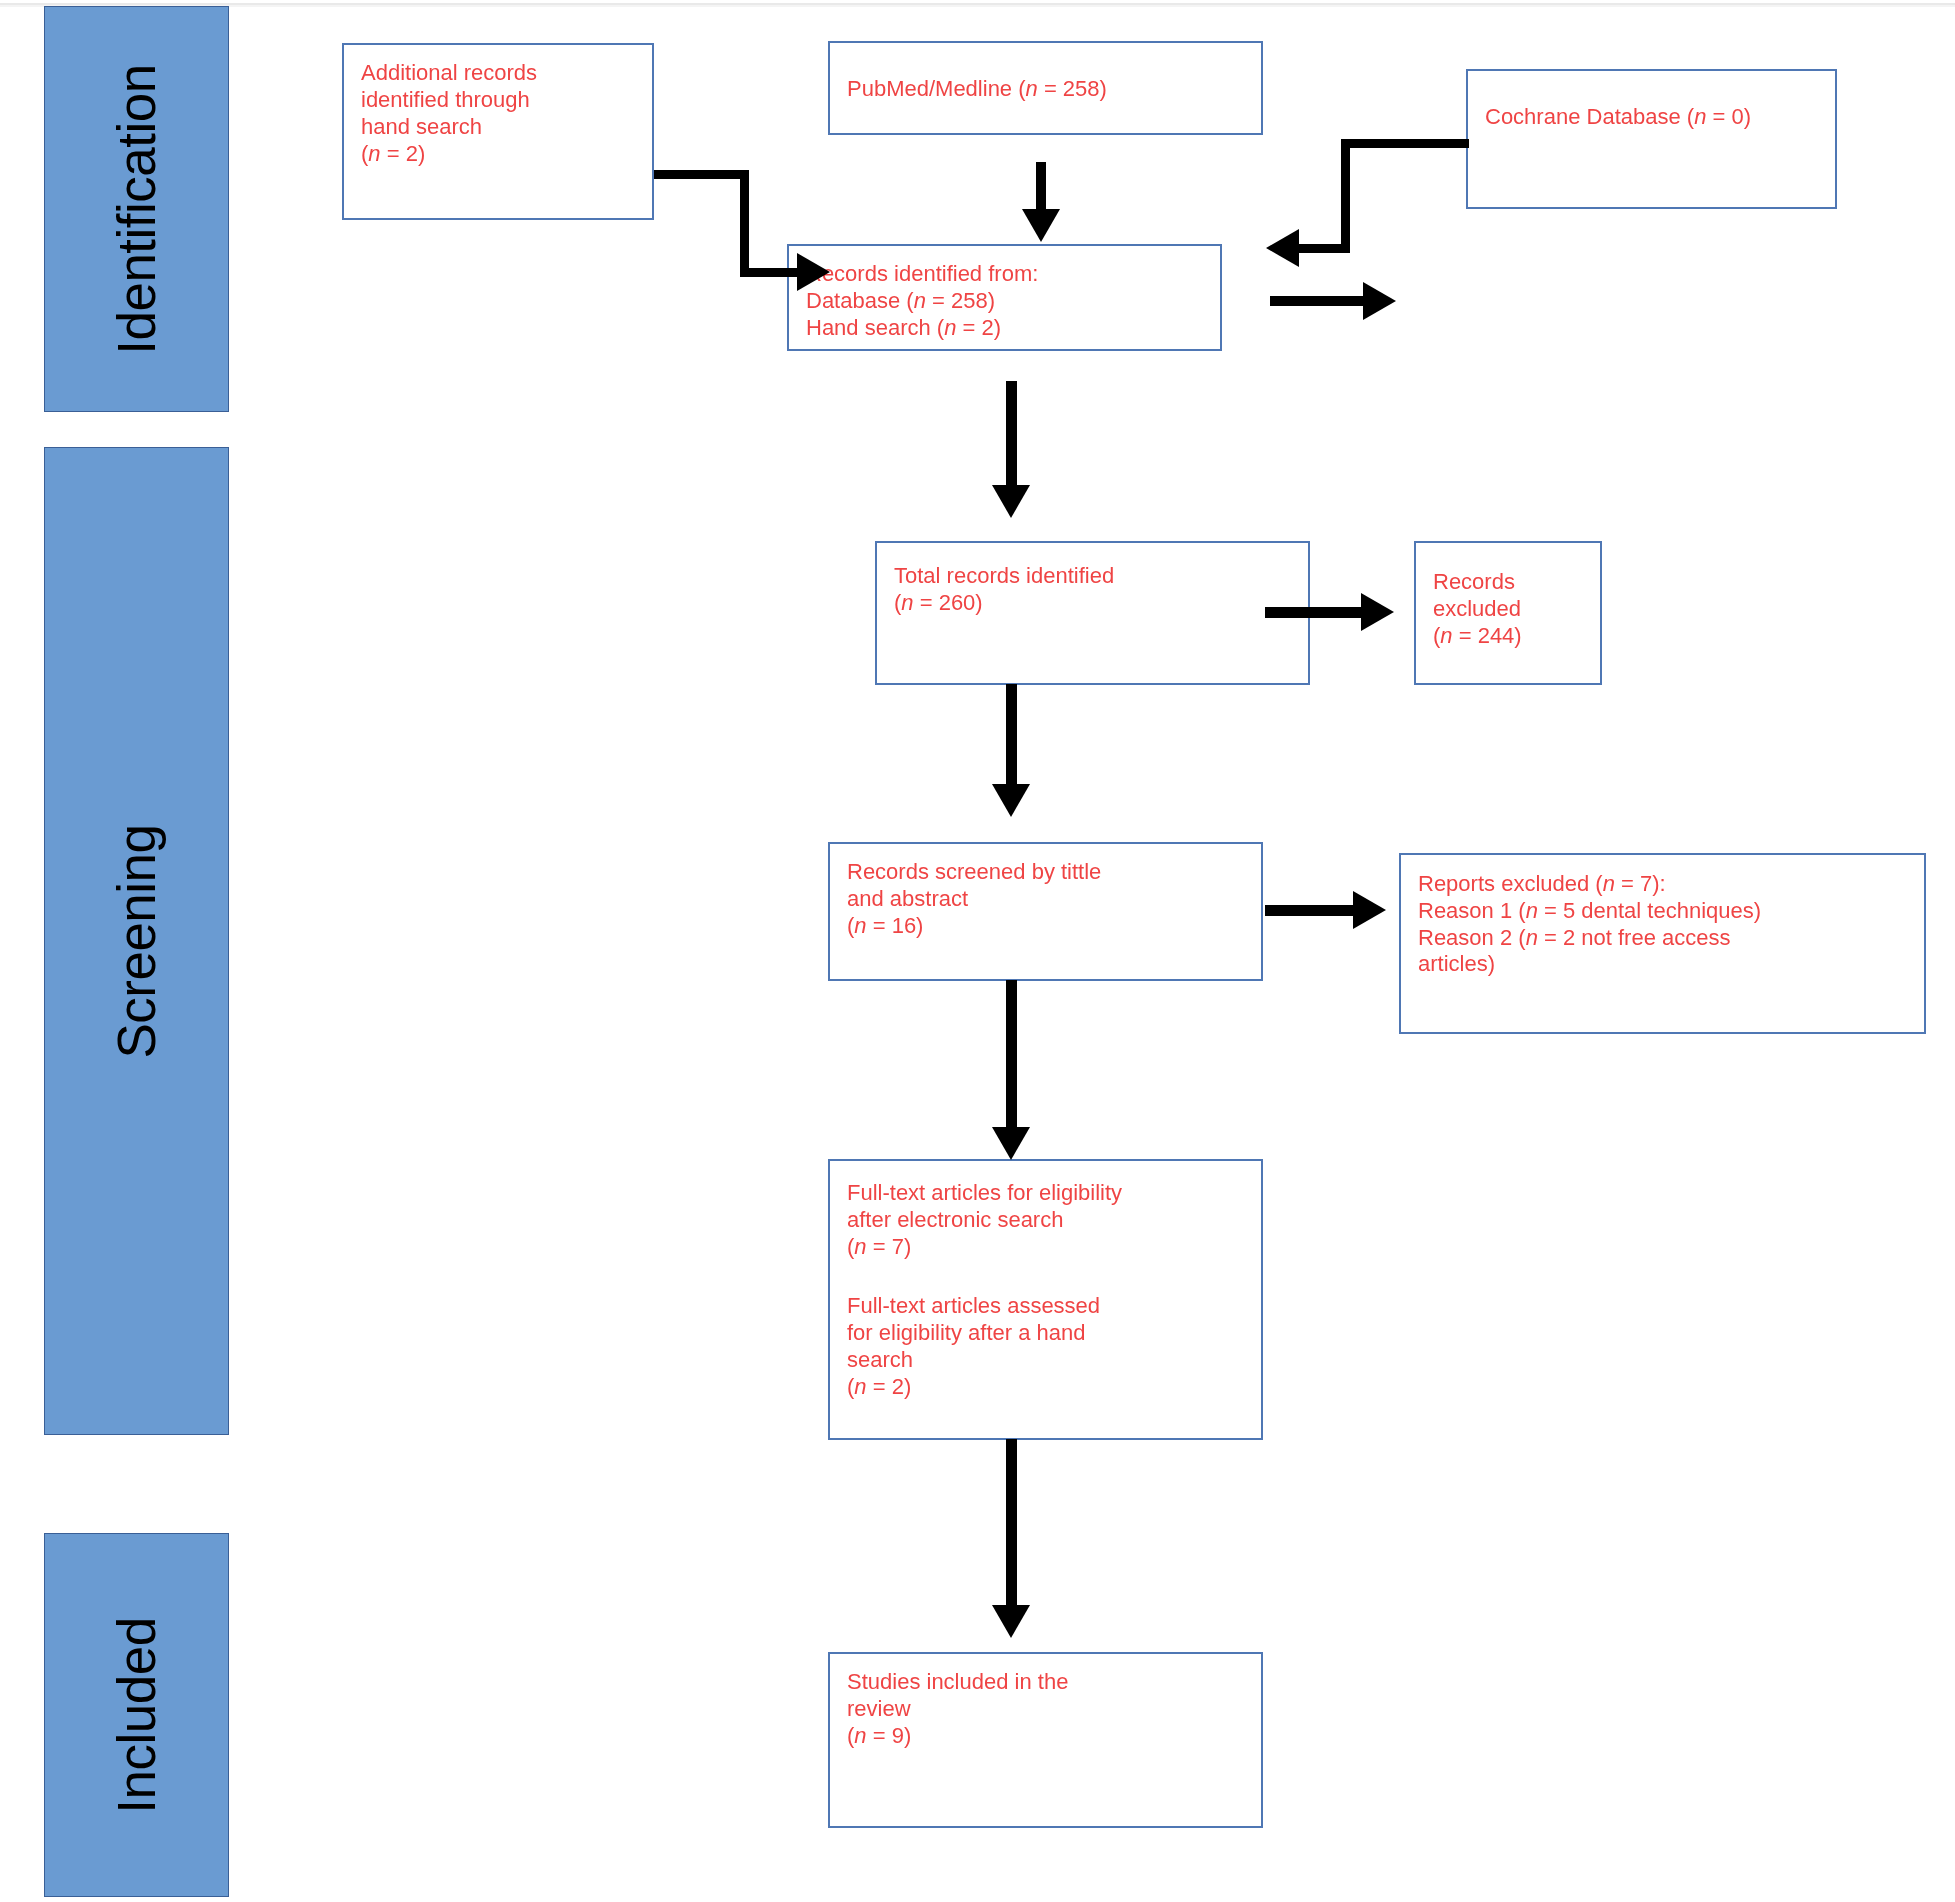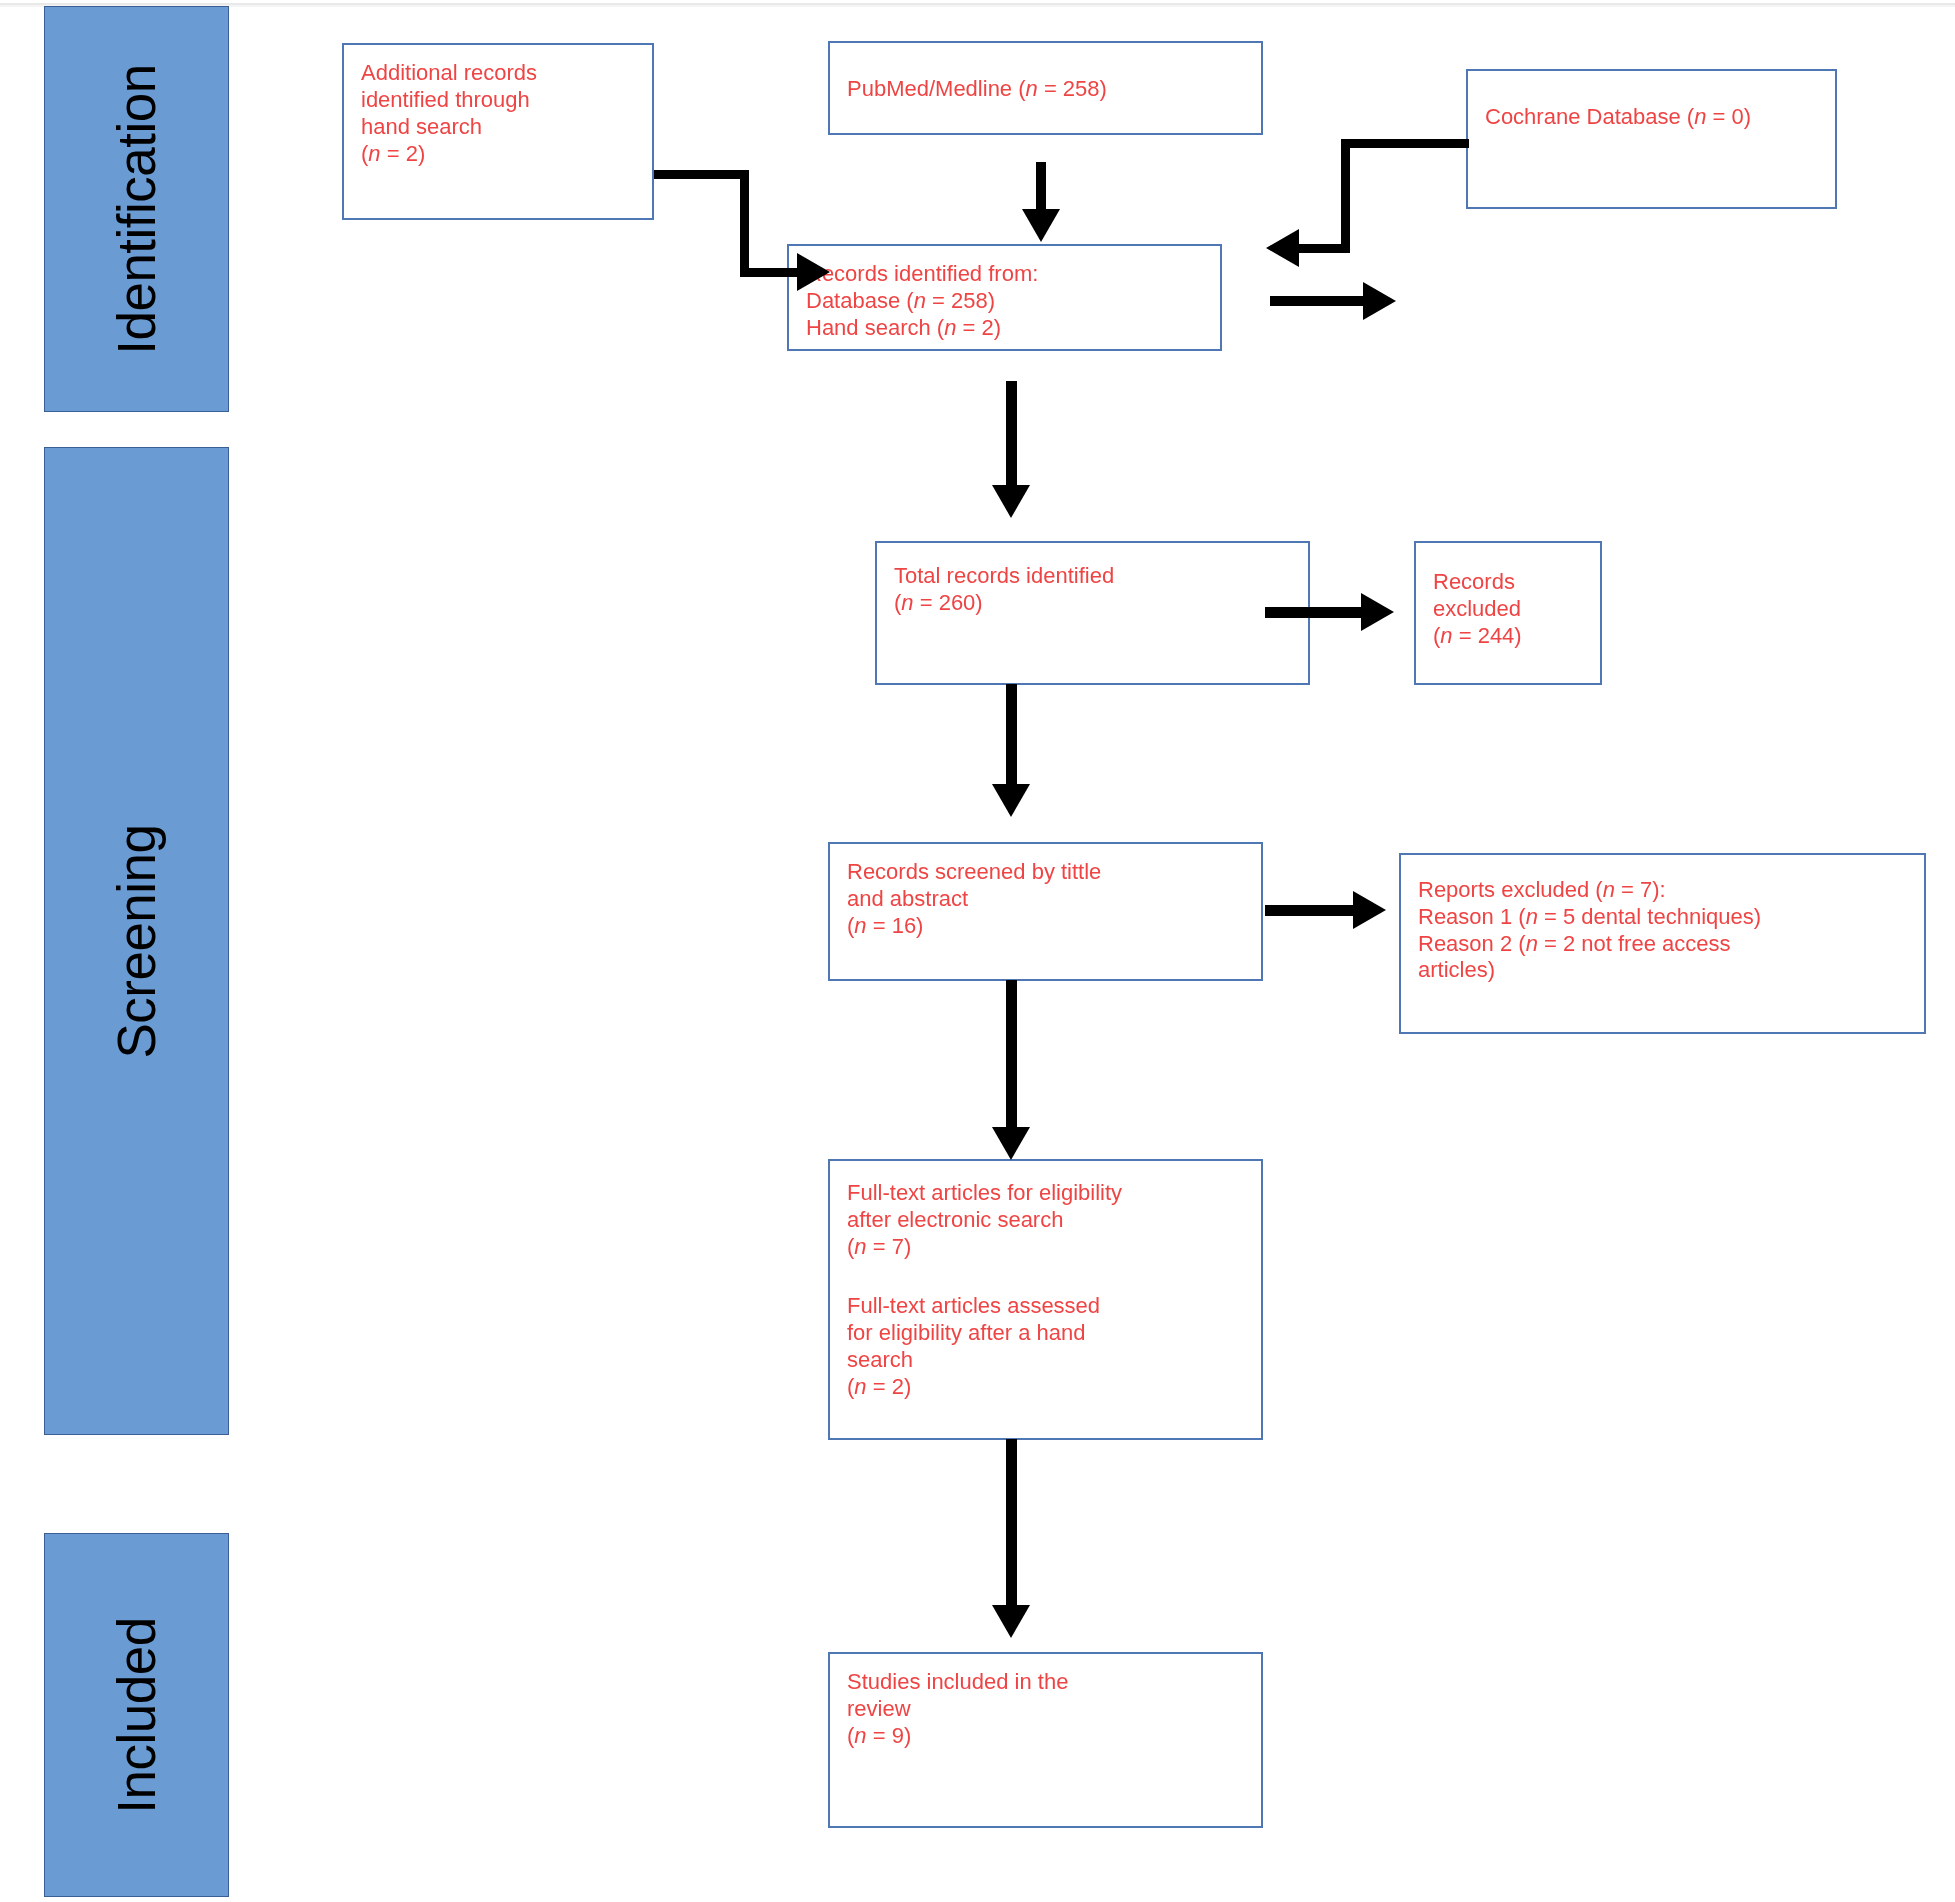--- a/index.html
+++ b/index.html
@@ -94,21 +94,21 @@
   </div>
 
   <div class="box" style="left:1414px;top:541px;width:188px;height:144px;padding-top:26px;">
     <span class="txt">Records excluded<br>(<i>n</i> = 244)</span>
   </div>
 
   <div class="box" style="left:828px;top:842px;width:435px;height:139px;">
     <span class="txt">Records screened by tittle<br>and abstract<br>(<i>n</i> = 16)</span>
   </div>
 
-  <div class="box" style="left:1399px;top:853px;width:527px;height:181px;padding-top:22px;">
+  <div class="box" style="left:1399px;top:853px;width:527px;height:181px;padding-top:16px;">
     <span class="txt">Reports excluded (<i>n</i> = 7):<br>Reason 1 (<i>n</i> = 5 dental techniques)<br>Reason 2 (<i>n</i> = 2 not free access<br>articles)</span>
   </div>
 
   <div class="box" style="left:828px;top:1159px;width:435px;height:281px;padding-top:19px;">
     <span class="txt">Full-text articles for eligibility<br>after electronic search<br>(<i>n</i> = 7)</span>
     <span class="spacer-line"></span>
     <span class="txt">Full-text articles assessed<br>for eligibility after a hand<br>search<br>(<i>n</i> = 2)</span>
   </div>
 
   <div class="box" style="left:828px;top:1652px;width:435px;height:176px;">

